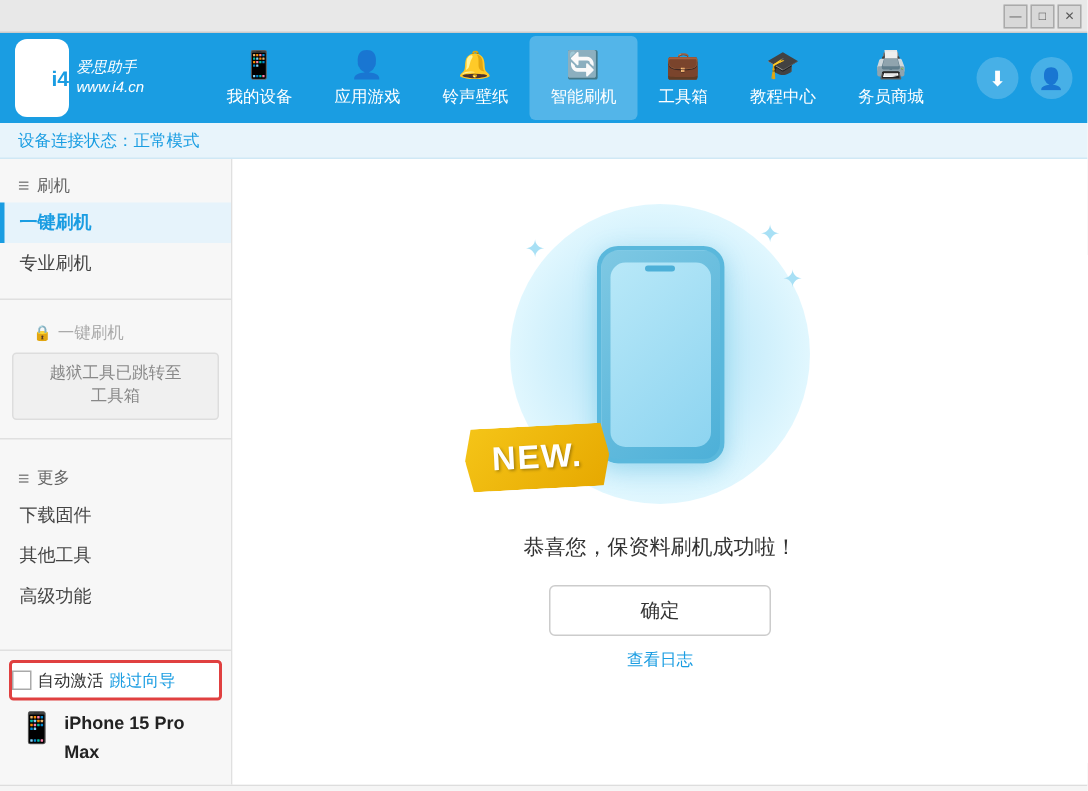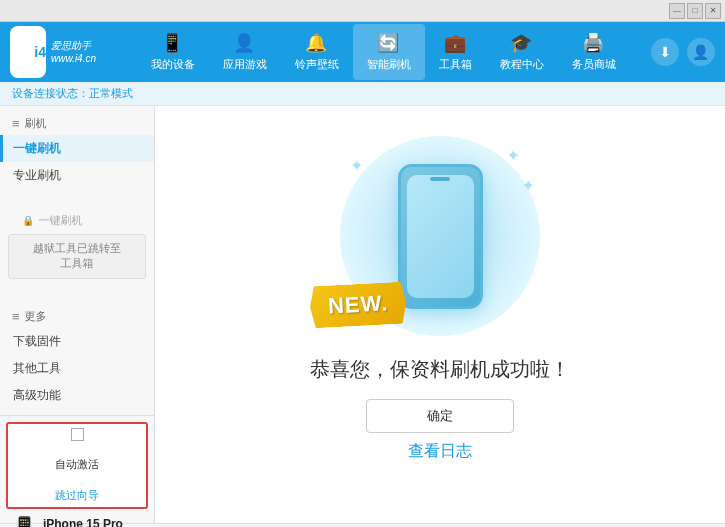--- a/index.html
+++ b/index.html
@@ -34,21 +34,21 @@
     .sidebar-separator { height: 1px; background: #e0e0e0; margin: 4px 0; }
     .sidebar-disabled { padding: 4px 12px 4px 22px; color: #aaa; font-size: 11px; display: flex; align-items: center; gap: 4px; }
     .sidebar-disabled .lock-icon { font-size: 10px; }
     .disabled-box { background: #f0f0f0; margin: 2px 8px; padding: 6px 8px; border-radius: 3px; font-size: 11px; color: #888; text-align: center; line-height: 1.4; border: 1px solid #ddd; }
 
     .sidebar-section-header2 { display: flex; align-items: center; gap: 5px; padding: 4px 12px; color: #666; font-size: 11px; margin-top: 4px; }
     .section-icon { font-size: 13px; color: #888; }
 
     
     .sidebar-bottom { margin-top: auto; border-top: 1px solid #e0e0e0; padding: 6px; }
-    .auto-activate-row { display: flex; align-items: center; gap: 16px; padding: 4px 0; border: 2px solid #e04040; border-radius: 3px; background: white; flex-direction: column; }
+    .auto-activate-row { display: flex; align-items: center; gap: 4px; padding: 4px 0; border: 2px solid #e04040; border-radius: 3px; background: white; }
     .checkbox { width: 13px; height: 13px; border: 1px solid #aaa; background: white; flex-shrink: 0; }
     .auto-text { font-size: 11px; color: #333; }
     .guide-btn { font-size: 11px; color: #1a9de2; cursor: pointer; border: none; background: none; padding: 0; }
     .device-info { padding: 6px 6px; display: flex; align-items: flex-start; gap: 6px; }
     .device-icon { font-size: 20px; color: #1a9de2; }
     .device-details { font-size: 11px; color: #333; line-height: 1.6; }
     .device-name { font-weight: bold; color: #222; font-size: 12px; }
 
     
     .content { flex: 1; display: flex; flex-direction: column; align-items: center; justify-content: flex-start; padding: 20px; background: white; position: relative; }
@@ -60,23 +60,23 @@
     .phone-screen { position: absolute; top: 8px; left: 6px; right: 6px; bottom: 8px; background: linear-gradient(135deg, #b8e8f8 0%, #8dd4f0 100%); border-radius: 10px; }
     .phone-notch { position: absolute; top: 10px; left: 50%; transform: translateX(-50%); width: 20px; height: 4px; background: #4db0d8; border-radius: 2px; z-index: 2; }
 
     .new-badge { position: absolute; bottom: 10px; left: -30px; background: linear-gradient(135deg, #f5c518 0%, #e6a800 100%); padding: 8px 18px; transform: rotate(-3deg); clip-path: polygon(5% 0%, 95% 0%, 100% 50%, 95% 100%, 5% 100%, 0% 50%); box-shadow: 2px 2px 6px rgba(0,0,0,0.2); }
     .new-text { color: white; font-weight: bold; font-size: 22px; text-shadow: 1px 1px 2px rgba(0,0,0,0.3); letter-spacing: 1px; }
     .sparkle { position: absolute; color: #a8e0f5; font-size: 16px; }
     .sparkle1 { top: 20px; left: 10px; }
     .sparkle2 { top: 10px; right: 20px; }
     .sparkle3 { top: 40px; right: 5px; }
 
-    .success-text { font-size: 20px; color: #333; margin-bottom: 16px; }
+    .success-text { font-size: 14px; color: #333; margin-bottom: 16px; }
     .confirm-btn { background: white; border: 1px solid #ccc; border-radius: 4px; padding: 7px 60px; font-size: 13px; color: #333; cursor: pointer; margin-bottom: 8px; }
-    .log-link { font-size: 16px; color: #1a9de2; cursor: pointer; }
+    .log-link { font-size: 11px; color: #1a9de2; cursor: pointer; }
 
     
     .footer { height: 25px; background: #f5f5f5; border-top: 1px solid #ddd; display: flex; align-items: center; justify-content: space-between; padding: 0 12px; font-size: 11px; color: #666; }
 
     
     .top-bar { background: #e8e8e8; height: 22px; display: flex; align-items: center; justify-content: flex-end; padding: 0 4px; gap: 2px; border-bottom: 1px solid #ccc; }
     .tb-btn { width: 16px; height: 16px; border: 1px solid #aaa; background: #d8d8d8; display: flex; align-items: center; justify-content: center; font-size: 8px; color: #555; cursor: pointer; }
   </style>
 </head>
 <body>

